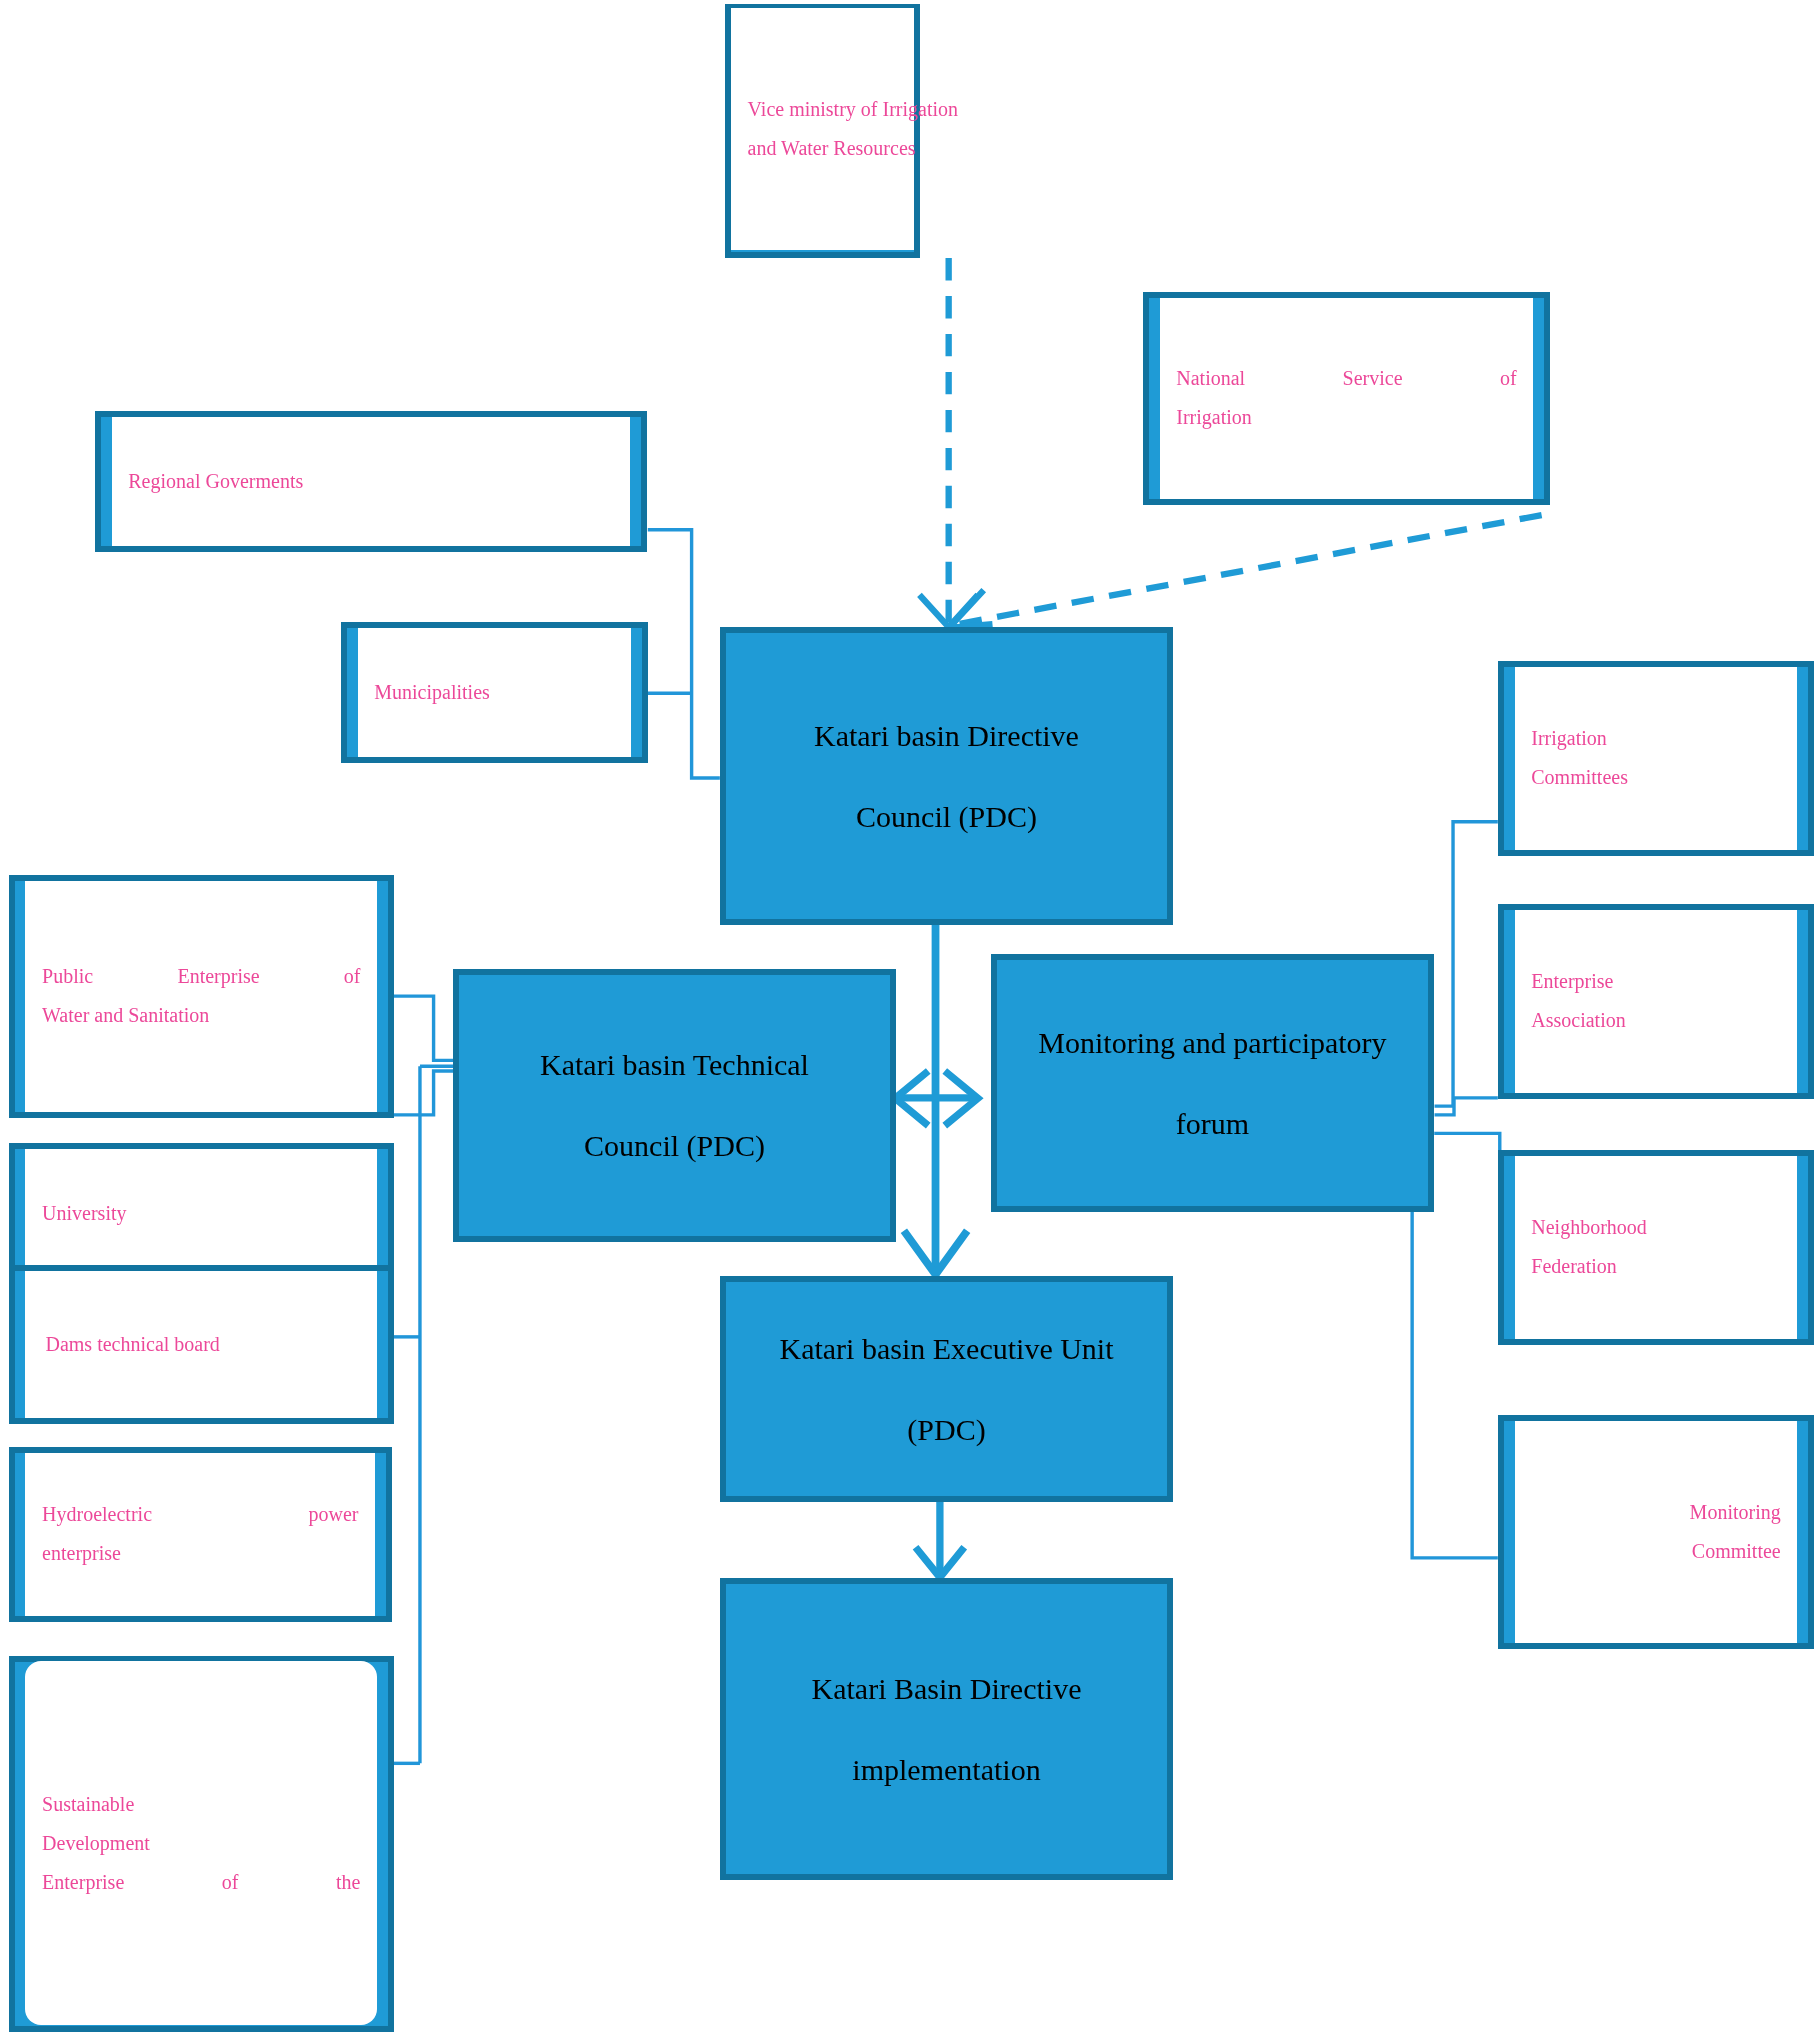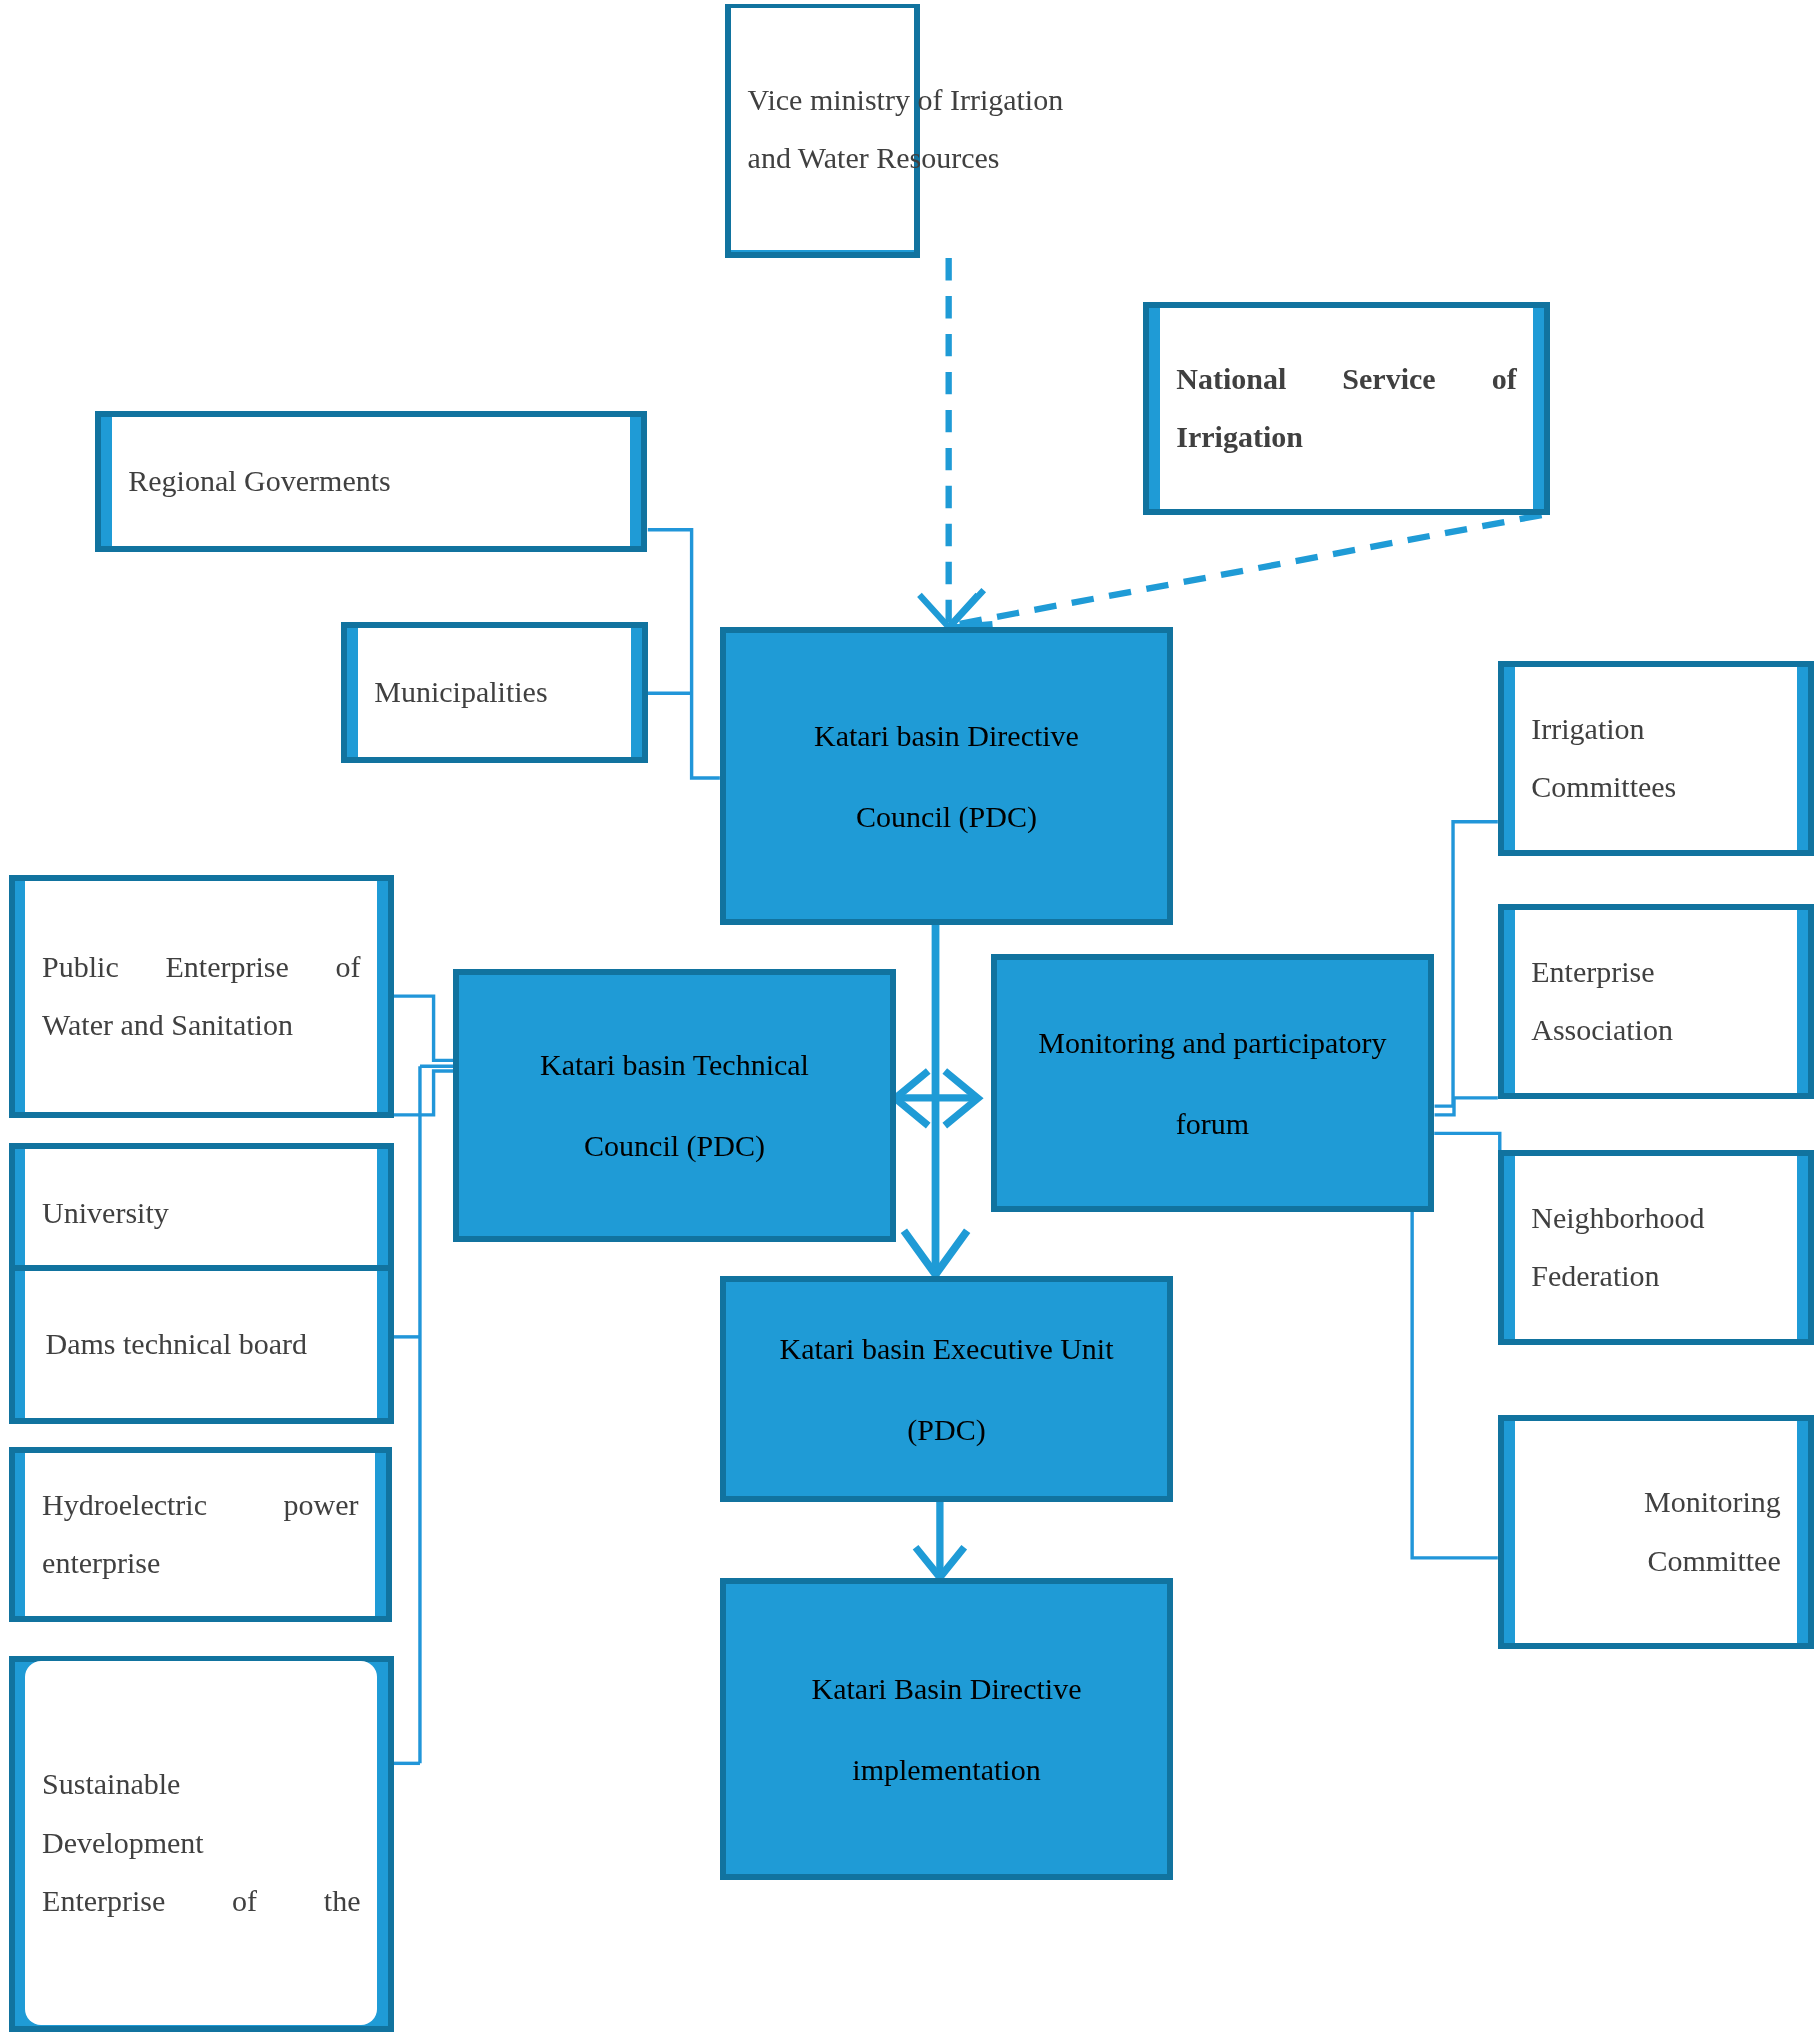--- a/index.html
+++ b/index.html
@@ -32,22 +32,22 @@
     background: #ffffff;
     box-sizing: border-box;
     width: 100%;
     height: 100%;
     display: flex;
     flex-direction: column;
     justify-content: center;
     padding: 0 16.6px;
   }
   .node .panel .line {
-    color: #404040;
-    font-size: 30px;
+    color: #ec4899;
+    font-size: 20px;
     line-height: 1.95;
     white-space: nowrap;
   }
   .node .panel .line.justify {
     display: flex;
     justify-content: space-between;
   }
   
   .node.solid {
     flex-direction: column;
@@ -156,21 +156,21 @@
     </g>
   </svg>
 
   <div class="node" style="left:725px; top:3.9px; width:195px; height:254px;">
     <div class="panel" style="margin:25px 12.7px 28px 12.7px; text-align:center;">
       <div class="line">Vice ministry of Irrigation</div>
       <div class="line">and Water Resources</div>
     </div>
   </div>
 
-  <div class="node" style="left:1143px; top:302px; width:407px; height:213px;font-weight:bold;">
+  <div class="node" style="left:1143px; top:292px; width:407px; height:213px;">
     <div class="panel" style="margin:19.5px 10.7px 20.5px 10.7px;">
       <div class="line justify">
         <span>National</span>
           <span>Service</span>
           <span>of</span>
       </div>
       <div class="line">Irrigation</div>
     </div>
   </div>
 

